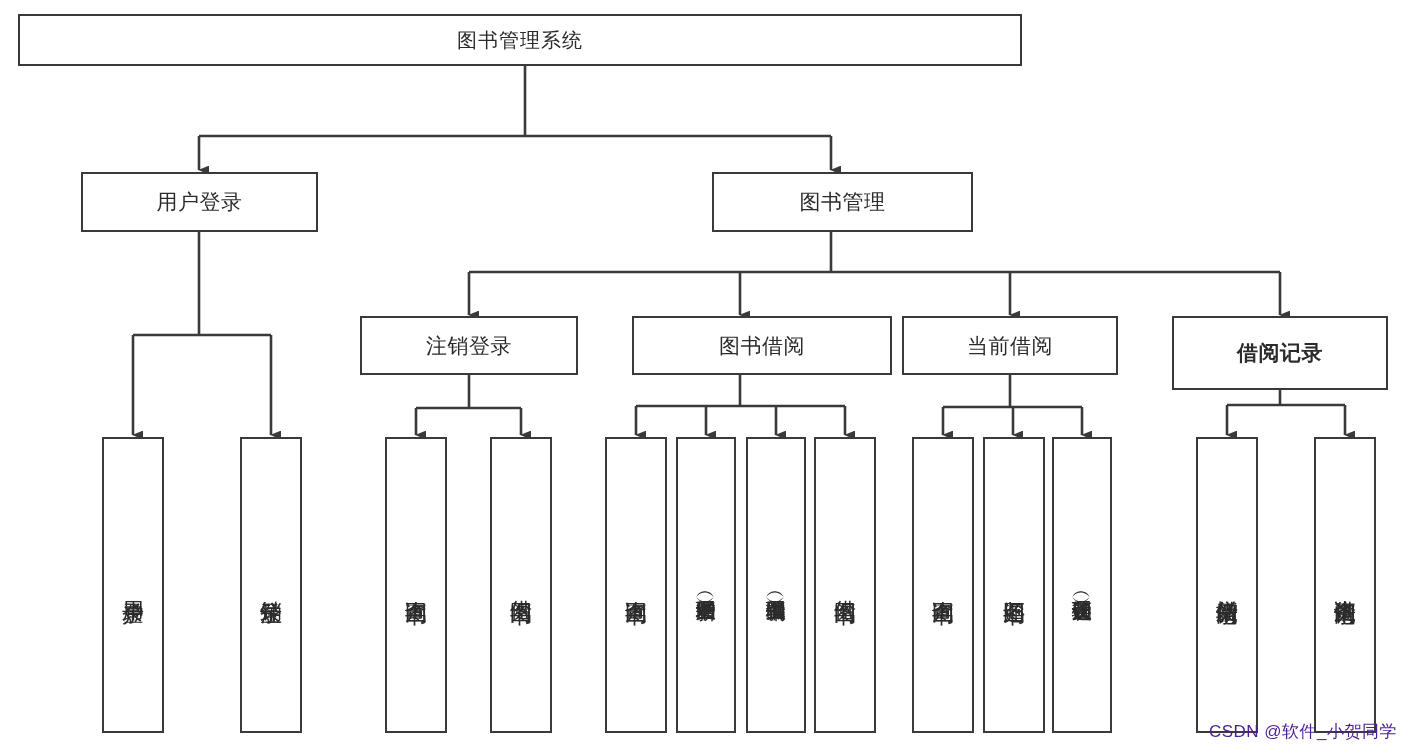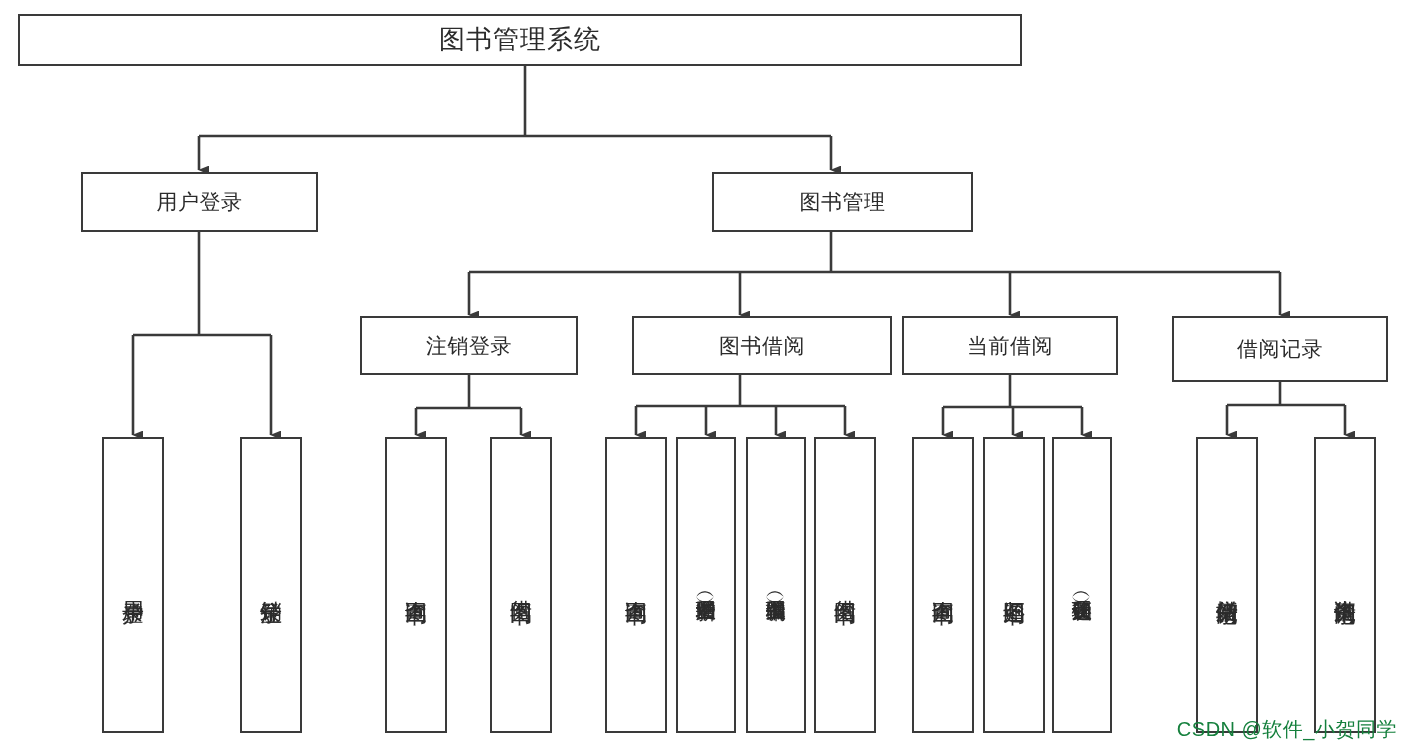--- a/index.html
+++ b/index.html
@@ -40,21 +40,21 @@
     display: block;
     text-align: center;
     white-space: pre-line;
   }
   .node-horizontal .node-label {
     font-size: 21px;
     line-height: 1.2;
     letter-spacing: 0.5px;
   }
   .node-root .node-label {
-    font-size: 26px;
+    font-size: 20px;
     letter-spacing: 1px;
   }
   .node-vertical {
     align-items: center;
     justify-content: center;
     padding: 4px 0;
   }
   .node-vertical .node-label {
     writing-mode: vertical-rl;
     text-orientation: upright;
@@ -65,22 +65,22 @@
   }
   .node-vertical.tight .node-label {
     font-size: 20px;
     line-height: 1.02;
     letter-spacing: 0px;
   }
   #watermark {
     position: absolute;
     right: 8px;
     bottom: 4px;
-    font-size: 20px;
-    color: #15803d;
+    font-size: 17px;
+    color: #4c1d95;
     letter-spacing: 0.5px;
     white-space: nowrap;
     user-select: none;
   }
 </style>
 </head>
 <body>
 
 <div id="diagram-canvas">
 
@@ -151,21 +151,21 @@
   </div>
 
   <div class="node node-horizontal" style="left:632px; top:316px; width:260px; height:59px;">
     <span class="node-label">图书借阅</span>
   </div>
 
   <div class="node node-horizontal" style="left:902px; top:316px; width:216px; height:59px;">
     <span class="node-label">当前借阅</span>
   </div>
 
-  <div class="node node-horizontal" style="left:1172px; top:316px; width:216px; height:66px;">
+  <div class="node node-horizontal" style="left:1172px; top:316px; width:216px; height:74px;font-weight:bold;">
     <span class="node-label">借阅记录</span>
   </div>
 
   <div class="node node-vertical" style="left:102px; top:437px; width:62px; height:296px;">
     <span class="node-label">用户登录</span>
   </div>
 
   <div class="node node-vertical" style="left:240px; top:437px; width:62px; height:296px;">
     <span class="node-label">注销登录</span>
   </div>

